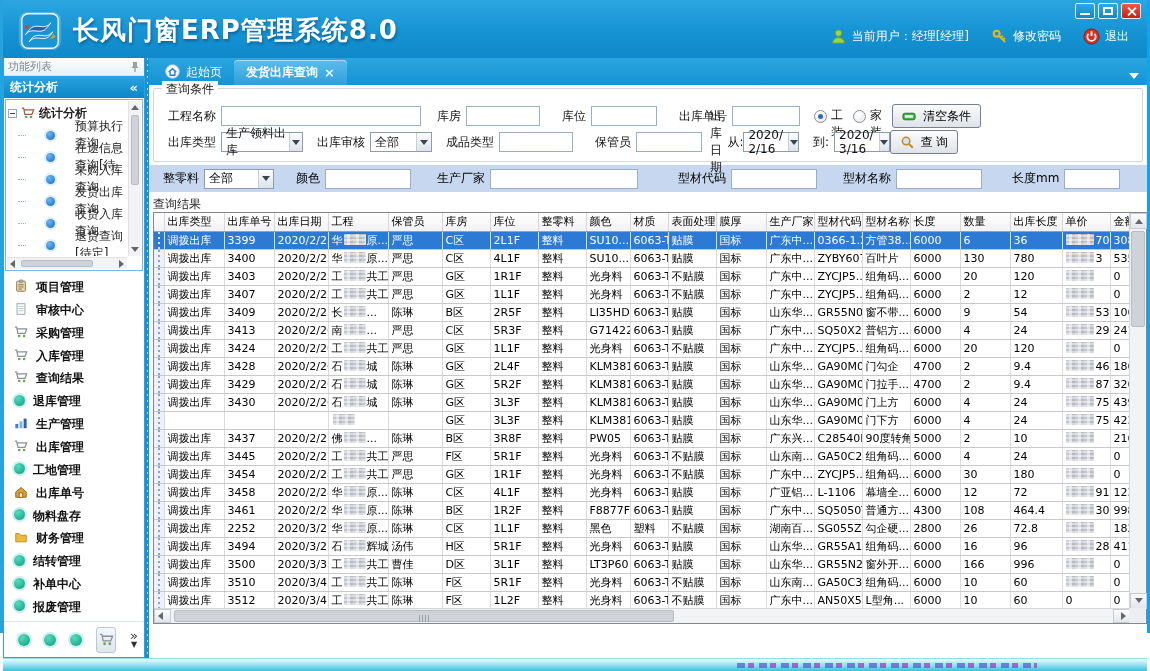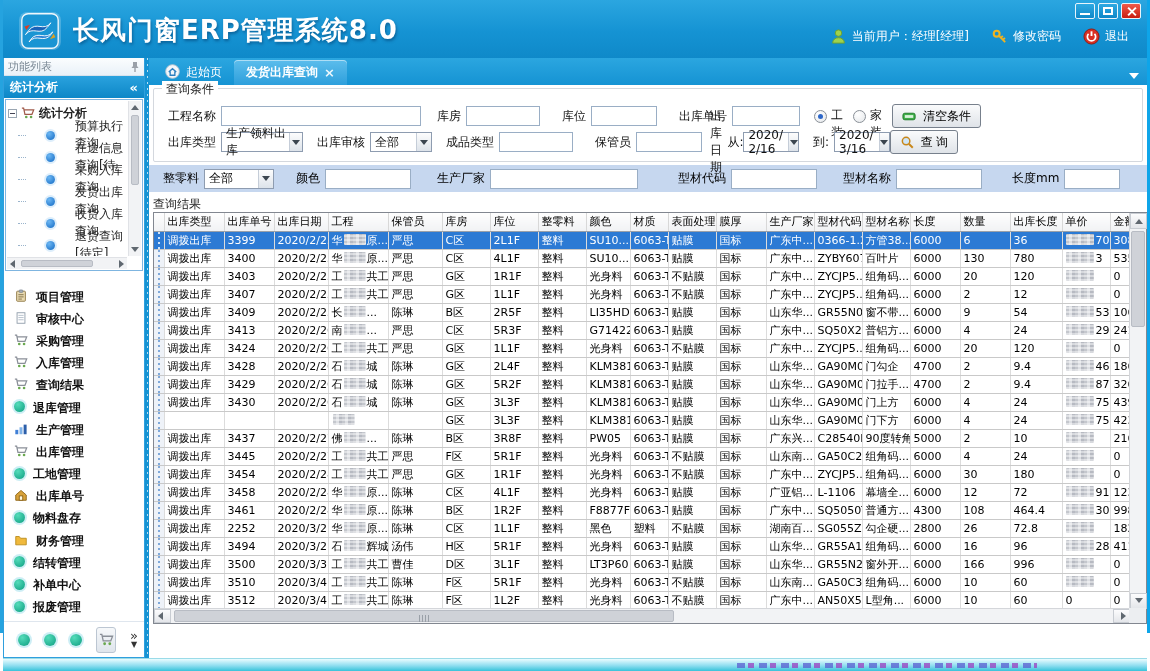--- a/index.html
+++ b/index.html
@@ -47,21 +47,21 @@
   .dot.teal{width:12px;height:12px;background:radial-gradient(circle at 35% 30%,#54dcba,#0d9e81);
     box-shadow:0 0 0 2px #cdeef5;}
   .tvscroll{position:absolute;right:1px;top:1px;bottom:14px;width:13px;background:#f2f3f5;border-left:1px solid #e0e2e6;}
   .thscroll{position:absolute;left:1px;right:15px;bottom:1px;height:12px;background:#f2f3f5;border-top:1px solid #e0e2e6;}
   .sb-thumb{position:absolute;background:#cfd2d8;border:1px solid #b8bcc4;border-radius:2px;}
   .arr{width:0;height:0;position:absolute;}
   .arr.up{border-left:4px solid transparent;border-right:4px solid transparent;border-bottom:5px solid #606870;left:2px;top:4px;}
   .arr.dn{border-left:4px solid transparent;border-right:4px solid transparent;border-top:5px solid #606870;left:2px;bottom:4px;}
   .arr.lf{border-top:4px solid transparent;border-bottom:4px solid transparent;border-right:5px solid #606870;top:2px;left:3px;}
   .arr.rt{border-top:4px solid transparent;border-bottom:4px solid transparent;border-left:5px solid #606870;top:2px;right:3px;}
-  .menus{flex:1;display:flex;flex-direction:column;justify-content:space-around;padding:14px 0 2px 10px;}
+  .menus{flex:1;display:flex;flex-direction:column;justify-content:space-around;padding:4px 0 2px 10px;}
   .mitem{display:flex;align-items:center;gap:8px;font-size:12px;font-weight:bold;color:#111;cursor:pointer;height:21px;}
   .mitem svg{width:14px;height:14px;flex:none;}
   .sbtoolbar{height:36px;border-top:1px solid #dfe6ee;display:flex;align-items:center;gap:14px;padding:0 6px 0 14px;}
   .toolbtn{width:30px;height:26px;border:1px solid #bcc6d2;border-radius:3px;background:linear-gradient(#f6f8fa,#dfe5ec);
     display:flex;align-items:center;justify-content:center;margin-left:auto;}
   .ovf{font-size:13px;color:#333;line-height:9px;text-align:center;}
   .ovf .da{display:block;font-size:8px;color:#333;}
   
   .splitter{width:4px;background:linear-gradient(#2ba6e0,#1593d3);background:#1593d3;
     background-image:repeating-linear-gradient(180deg,rgba(255,255,255,.7) 0 2px,transparent 2px 6px);

